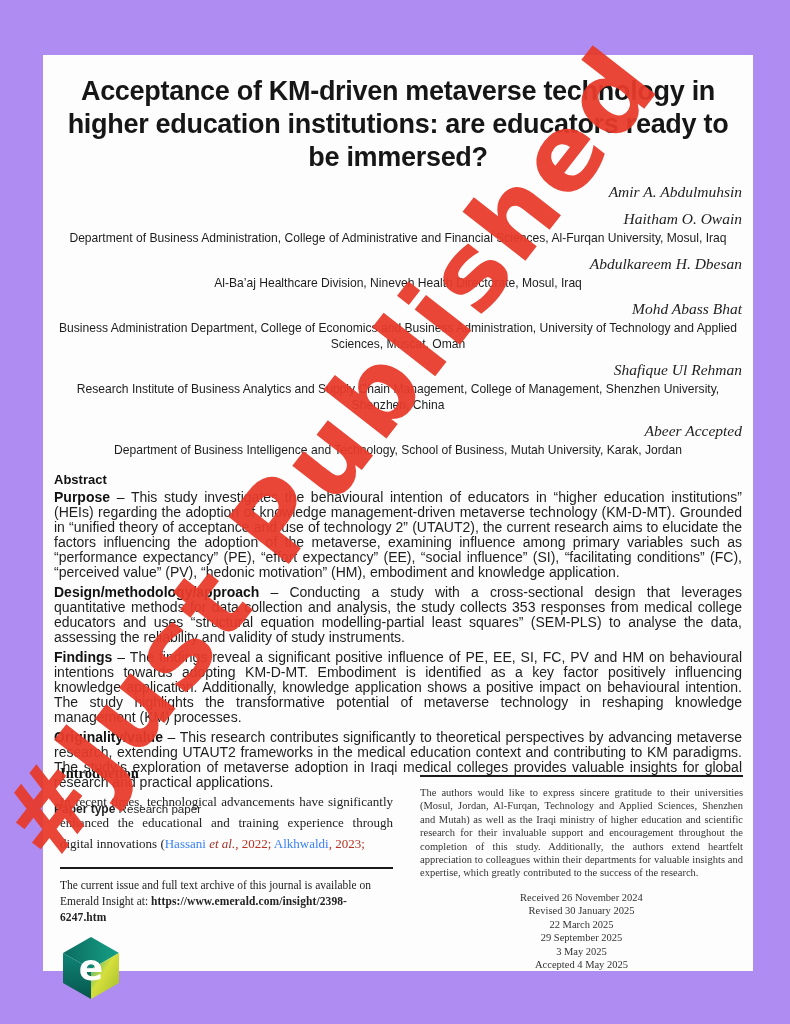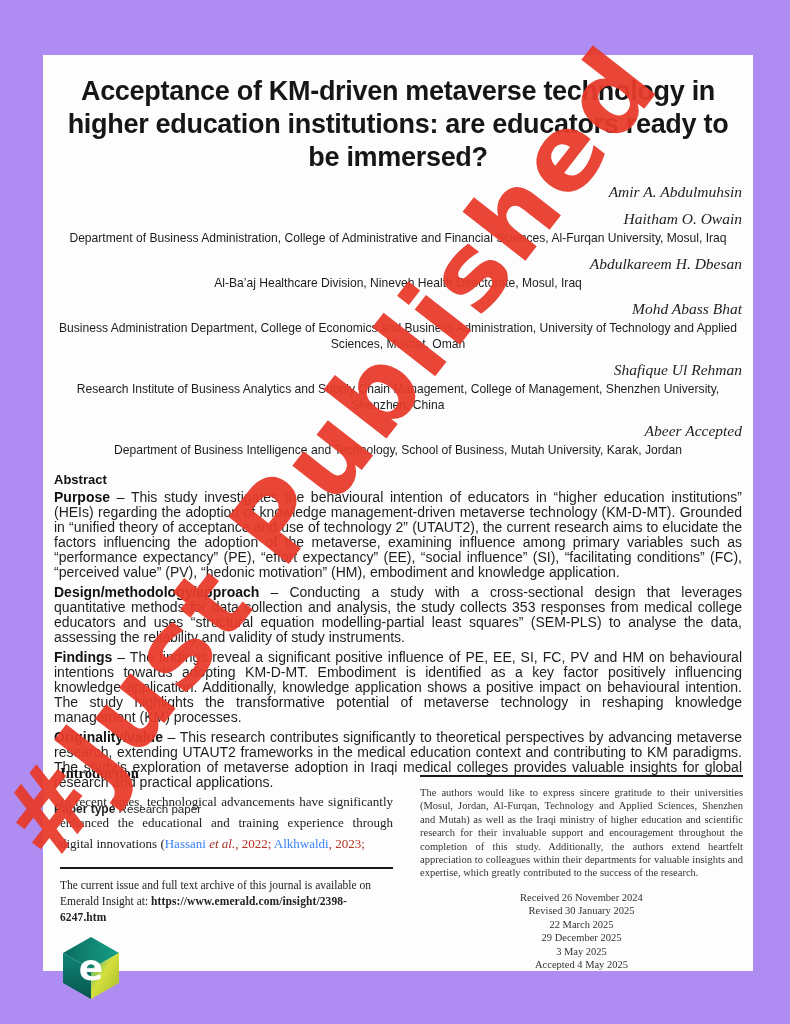--- a/index.html
+++ b/index.html
@@ -111,21 +111,21 @@
       </div>
     </div>
 
     <div class="col-right">
       <div class="rule2"></div>
       <p class="ack">The authors would like to express sincere gratitude to their universities (Mosul, Jordan, Al-Furqan, Technology and Applied Sciences, Shenzhen and Mutah) as well as the Iraqi ministry of higher education and scientific research for their invaluable support and encouragement throughout the completion of this study. Additionally, the authors extend heartfelt appreciation to colleagues within their departments for valuable insights and expertise, which greatly contributed to the success of the research.</p>
       <div class="dates">
         <div>Received 26 November 2024</div>
         <div>Revised 30 January 2025</div>
         <div>22 March 2025</div>
-        <div>29 December 2025</div>
+        <div>29 September 2025</div>
         <div>3 May 2025</div>
         <div>Accepted 4 May 2025</div>
       </div>
     </div>
   </div>
 
   <div class="stamp">#Just Published</div>
 </div>
 
 </body></html>

